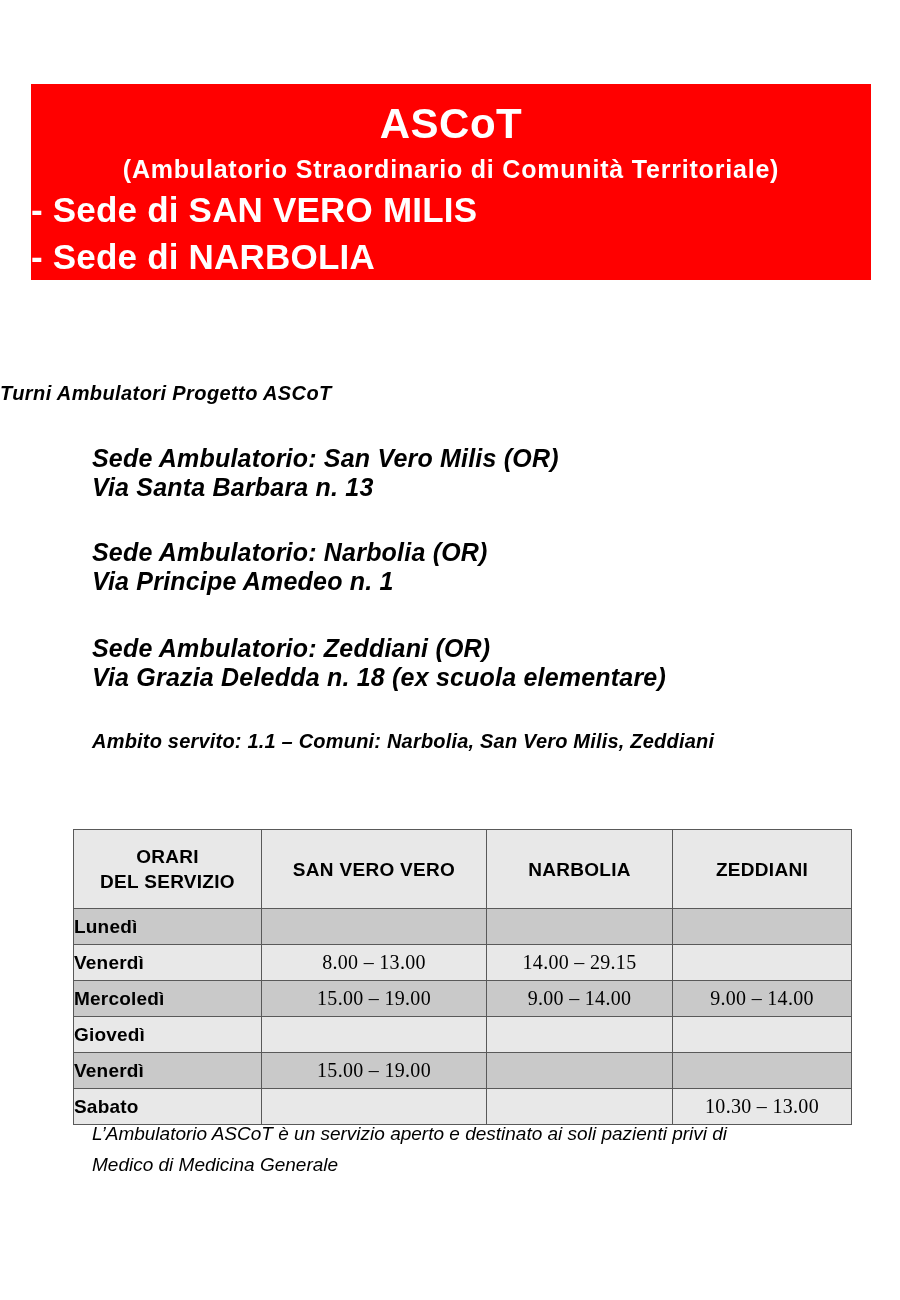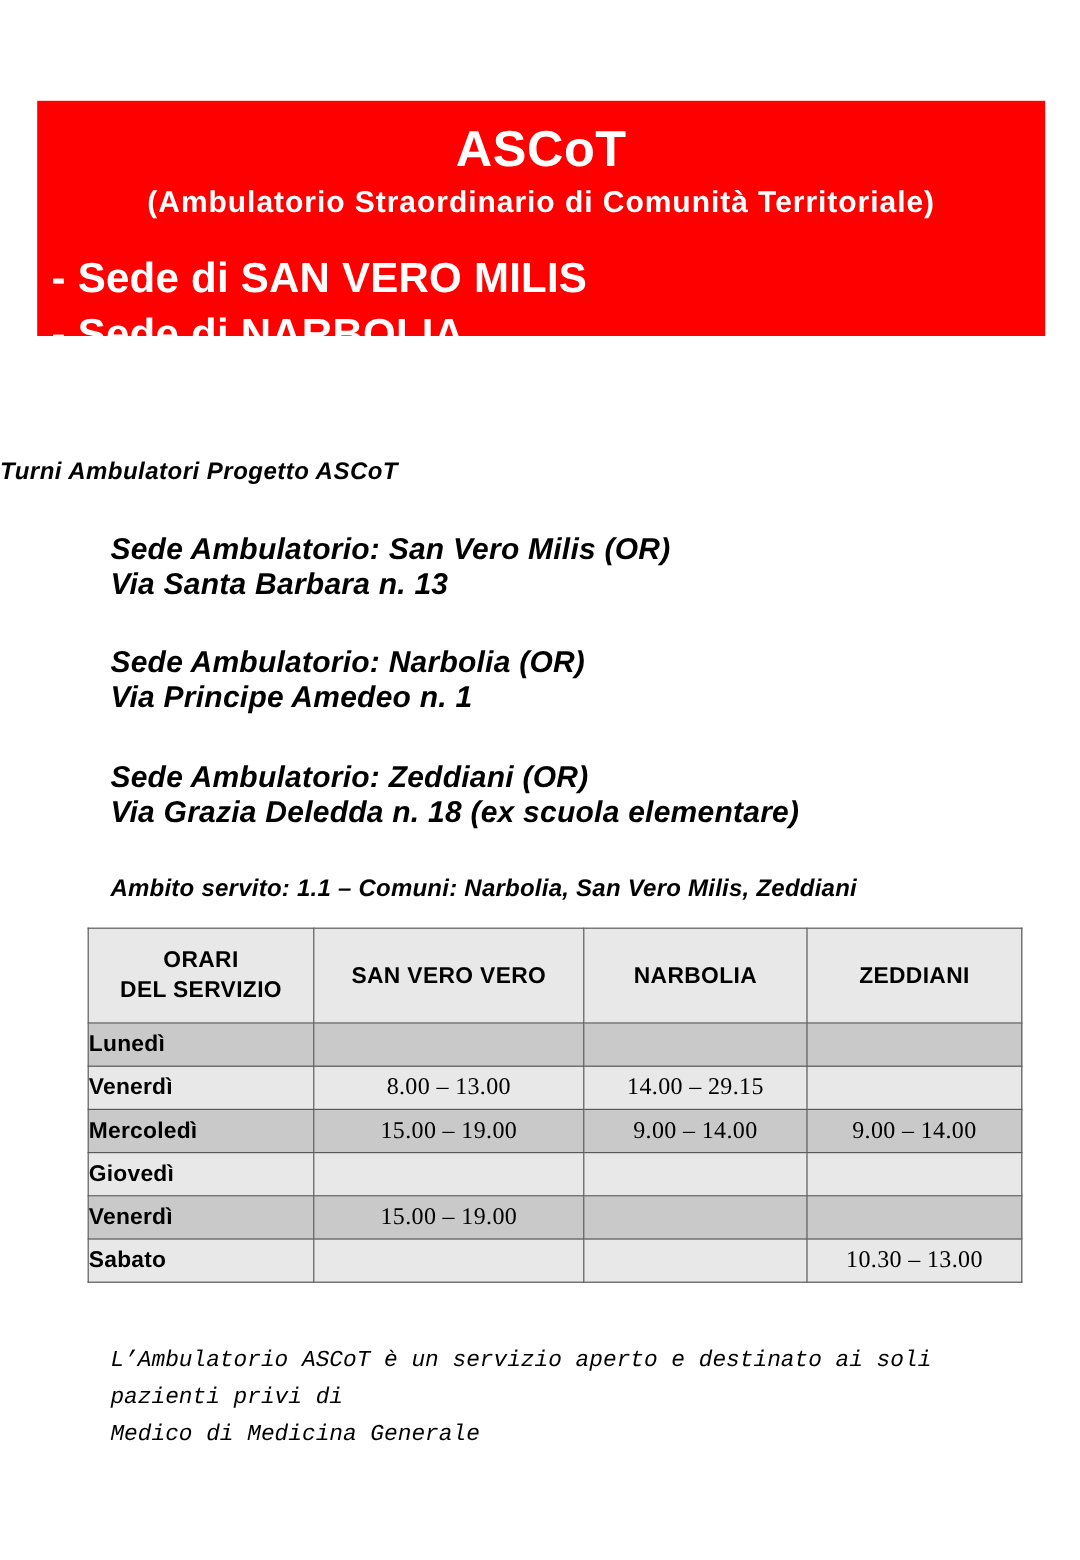--- a/index.html
+++ b/index.html
@@ -41,22 +41,20 @@
     text-align: center;
     color: #ffffff;
     font-weight: bold;
     font-size: 25px;
     line-height: 34px;
     letter-spacing: 0.8px;
     font-family: "Liberation Sans", sans-serif;
     margin-top: 4px;
   }
   .banner-sites {
-    margin-top: 22px;
-    padding-left: 12px;
   }
   .banner-site {
     color: #ffffff;
     font-weight: bold;
     font-size: 35px;
     line-height: 47px;
     letter-spacing: 0.2px;
     white-space: nowrap;
     font-family: "Liberation Sans", sans-serif;
   }
@@ -98,21 +96,21 @@
     font-style: italic;
     letter-spacing: 0.2px;
     font-family: "Liberation Sans", sans-serif;
     white-space: nowrap;
   }
 
   
   .schedule-wrap {
     position: absolute;
     left: 73px;
-    top: 773px;
+    top: 829px;
     width: 778px;
   }
   table.schedule {
     border-collapse: collapse;
     width: 778px;
     table-layout: fixed;
   }
   table.schedule td,
   table.schedule th {
     border: 1px solid #595959;
@@ -155,21 +153,21 @@
 
   
   .footer-note {
     position: absolute;
     left: 92px;
     top: 1118px;
     width: 740px;
     font-size: 19px;
     font-style: italic;
     line-height: 31px;
-    font-family: Liberation Mono, monospace;
+    font-family: Liberation Sans, sans-serif;
   }
 </style>
 </head>
 <body>
 
 <div class="banner">
   <div class="banner-title">ASCoT</div>
   <div class="banner-subtitle">(Ambulatorio Straordinario di Comunità Territoriale)</div>
   <div class="banner-sites">
     <div class="banner-site">- Sede di SAN VERO MILIS</div>

